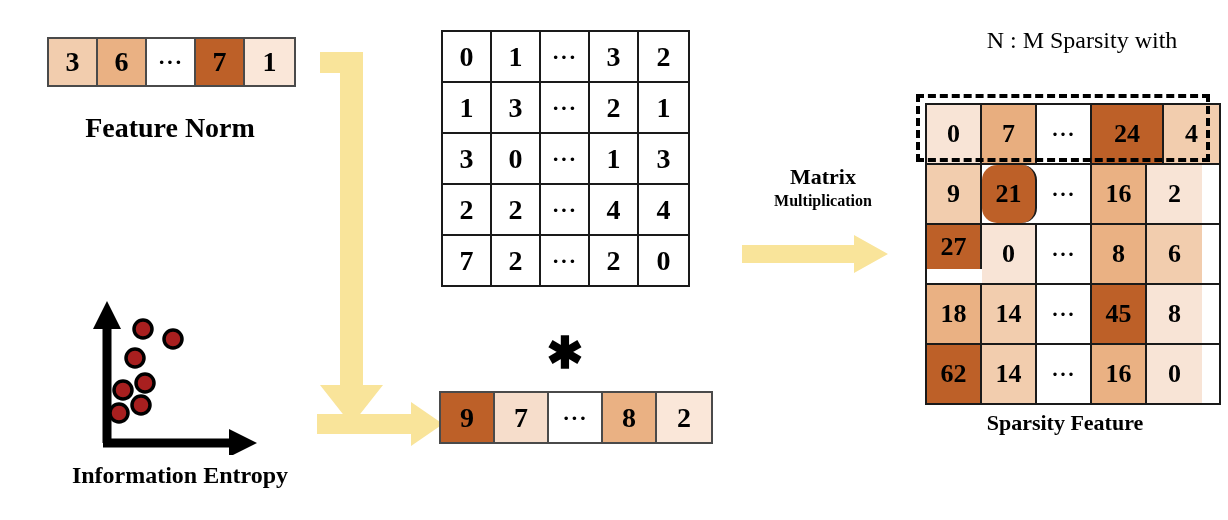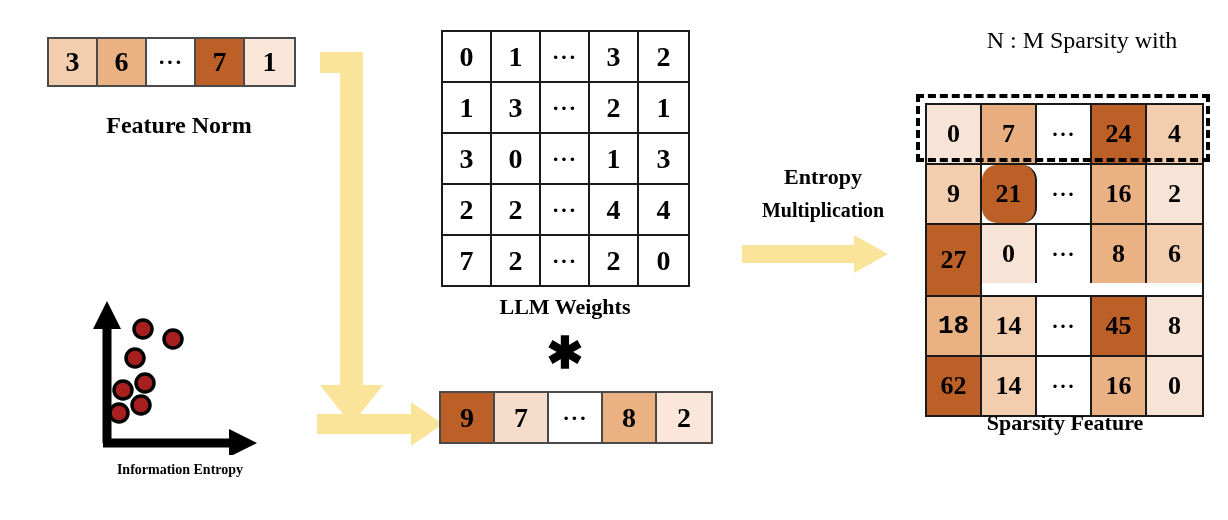--- a/index.html
+++ b/index.html
@@ -58,41 +58,41 @@
 <div class="stage">
 
   <div class="rowvec" id="feature-norm-row" style="left:47px;top:37px;">
       <div class="cell" style="width: 49px; height: 46px; background: rgb(242, 205, 174); font-size: 28px;">3</div>
       <div class="cell" style="width: 49px; height: 46px; background: rgb(234, 177, 131); font-size: 28px;">6</div>
       <div class="cell dots" style="width: 49px; height: 46px; background: rgb(255, 255, 255); font-size: 22px;">···</div>
       <div class="cell" style="width: 49px; height: 46px; background: rgb(189, 96, 40); font-size: 28px;">7</div>
       <div class="cell" style="width: 49px; height: 46px; background: rgb(250, 231, 217); font-size: 28px;">1</div>
     </div>
 
-  <div class="caption" style="left:54px;top:112px;width:250px;font-size:24px;">Feature Norm</div>
+  <div class="caption" style="left:45px;top:112px;width:250px;font-size:28px;">Feature Norm</div>
 
   <svg class="scatter" style="left:85px;top:295px;" width="190" height="160" viewBox="0 0 190 160">
 
     <line x1="22" y1="148" x2="22" y2="24" stroke="#000" stroke-width="9"></line>
     <polygon points="22,6 8,34 36,34" fill="#000"></polygon>
 
     <line x1="18" y1="148" x2="152" y2="148" stroke="#000" stroke-width="9"></line>
     <polygon points="172,148 144,134 144,162" fill="#000"></polygon>
     <g id="entropy-dots">
         <circle cx="58" cy="34" r="9" fill="#a81f1f" stroke="#000000" stroke-width="3.5"></circle>
         <circle cx="88" cy="44" r="9" fill="#a81f1f" stroke="#000000" stroke-width="3.5"></circle>
         <circle cx="50" cy="63" r="9" fill="#a81f1f" stroke="#000000" stroke-width="3.5"></circle>
         <circle cx="60" cy="88" r="9" fill="#a81f1f" stroke="#000000" stroke-width="3.5"></circle>
         <circle cx="38" cy="95" r="9" fill="#a81f1f" stroke="#000000" stroke-width="3.5"></circle>
         <circle cx="56" cy="110" r="9" fill="#a81f1f" stroke="#000000" stroke-width="3.5"></circle>
         <circle cx="34" cy="118" r="9" fill="#a81f1f" stroke="#000000" stroke-width="3.5"></circle>
       </g>
   </svg>
 
-  <div class="caption" style="left:20px;top:462px;width:320px;font-size:14px;">Information Entropy</div>
+  <div class="caption" style="left:20px;top:462px;width:320px;font-size:24px;">Information Entropy</div>
 
   <svg style="position:absolute;left:300px;top:45px;" width="150" height="390" viewBox="0 0 150 390">
     <path d="M 20 7 L 63 7 L 63 340 L 83 340 L 51.5 380 L 20 340 L 40 340 L 40 28 L 20 28 Z" fill="#f9e49a"></path>
   </svg>
 
   <svg style="position:absolute;left:317px;top:400px;" width="128" height="48" viewBox="0 0 128 48">
     <path d="M 0 14 L 94 14 L 94 2 L 126 24 L 94 46 L 94 34 L 0 34 Z" fill="#f9e49a"></path>
   </svg>
 
   <div class="matrix" id="llm-weights-matrix" style="left:441px;top:30px;">
@@ -126,68 +126,67 @@
       </div>
       <div class="mrow">
         <div class="mcell" style="width: 49px; height: 49px; background: rgb(255, 255, 255); font-size: 28px;">7</div>
         <div class="mcell" style="width: 49px; height: 49px; background: rgb(255, 255, 255); font-size: 28px;">2</div>
         <div class="mcell dots" style="width: 49px; height: 49px; background: rgb(255, 255, 255); font-size: 22px;">···</div>
         <div class="mcell" style="width: 49px; height: 49px; background: rgb(255, 255, 255); font-size: 28px;">2</div>
         <div class="mcell" style="width: 49px; height: 49px; background: rgb(255, 255, 255); font-size: 28px;">0</div>
       </div>
     </div>
 
-  <div class="caption" style="left:441px;top:294px;width:248px;font-size:22px;">LLM Weights</div>
 
   <div class="asterisk" style="left:540px;top:332px;width:50px;text-align:center;font-size:44px;">✱</div>
 
   <div class="rowvec" id="channel-importance-row" style="left:439px;top:391px;">
       <div class="cell" style="width: 54px; height: 49px; background: rgb(189, 96, 40); font-size: 28px;">9</div>
       <div class="cell" style="width: 54px; height: 49px; background: rgb(246, 221, 203); font-size: 28px;">7</div>
       <div class="cell dots" style="width: 54px; height: 49px; background: rgb(255, 255, 255); font-size: 22px;">···</div>
       <div class="cell" style="width: 54px; height: 49px; background: rgb(234, 177, 131); font-size: 28px;">8</div>
       <div class="cell" style="width: 54px; height: 49px; background: rgb(250, 231, 217); font-size: 28px;">2</div>
     </div>
 
 
-  <div class="caption" style="left:738px;top:164px;width:170px;font-size:22px;">Entropy</div>
-  <div class="caption" style="left:728px;top:192px;width:190px;font-size:20px;margin-top:7px;">Multiplication</div>
+  <div class="caption" style="left:738px;top:164px;width:170px;font-size:22px;">Matrix</div>
+  <div class="caption" style="left:728px;top:192px;width:190px;font-size:16px;">Multiplication</div>
 
   <svg style="position:absolute;left:742px;top:234px;" width="150" height="40" viewBox="0 0 150 40">
     <path d="M 0 11 L 112 11 L 112 1 L 146 20 L 112 39 L 112 29 L 0 29 Z" fill="#f9e49a"></path>
   </svg>
 
   <div class="plaintitle" style="left:932px;top:26px;width:300px;font-size:24px;">
     <div>N : M Sparsity with</div>
   </div>
 
   <div class="matrix" id="sparsity-matrix" style="left:925px;top:103px;">
       <div class="mrow">
         <div class="mcell" style="width: 55px; height: 58px; background: rgb(248, 228, 214); font-size: 26px;">0</div>
         <div class="mcell" style="width: 55px; height: 58px; background: rgb(232, 174, 127); font-size: 26px;">7</div>
         <div class="mcell dots" style="width: 55px; height: 58px; background: rgb(255, 255, 255); font-size: 21px;">···</div>
-        <div class="mcell" style="width: 55px; height: 58px; background: rgb(189, 96, 40); font-size: 26px;">24</div>
+        <div class="mcell" style="width: 72px; height: 58px; background: rgb(189, 96, 40); font-size: 26px;">24</div>
         <div class="mcell" style="width: 55px; height: 58px; background: rgb(242, 205, 174); font-size: 26px;">4</div>
       </div>
       <div class="mrow">
         <div class="mcell" style="width: 55px; height: 58px; background: rgb(242, 205, 174); font-size: 26px;">9</div>
         <div class="mcell" style="width: 55px; height: 58px; background: rgb(189, 96, 40); font-size: 26px; border-radius: 15px;">21</div>
         <div class="mcell dots" style="width: 55px; height: 58px; background: rgb(255, 255, 255); font-size: 21px;">···</div>
         <div class="mcell" style="width: 55px; height: 58px; background: rgb(234, 177, 131); font-size: 26px;">16</div>
         <div class="mcell" style="width: 55px; height: 58px; background: rgb(248, 228, 214); font-size: 26px;">2</div>
       </div>
       <div class="mrow">
-        <div class="mcell" style="width: 55px; height: 70px; background: rgb(189, 96, 40); font-size: 26px;">27</div>
+        <div class="mcell" style="width: 55px; height: 44px; background: rgb(189, 96, 40); font-size: 26px;">27</div>
         <div class="mcell" style="width: 55px; height: 58px; background: rgb(248, 228, 214); font-size: 26px;">0</div>
         <div class="mcell dots" style="width: 55px; height: 58px; background: rgb(255, 255, 255); font-size: 21px;">···</div>
         <div class="mcell" style="width: 55px; height: 58px; background: rgb(234, 177, 131); font-size: 26px;">8</div>
         <div class="mcell" style="width: 55px; height: 58px; background: rgb(242, 205, 174); font-size: 26px;">6</div>
       </div>
       <div class="mrow">
-        <div class="mcell" style="width: 55px; height: 58px; background: rgb(234, 177, 131); font-size: 26px; font-family: Liberation Mono, monospace;">18</div>
+        <div class="mcell" style="width: 55px; height: 58px; background: rgb(234, 177, 131); font-size: 26px;">18</div>
         <div class="mcell" style="width: 55px; height: 58px; background: rgb(242, 205, 174); font-size: 26px;">14</div>
         <div class="mcell dots" style="width: 55px; height: 58px; background: rgb(255, 255, 255); font-size: 21px;">···</div>
         <div class="mcell" style="width: 55px; height: 58px; background: rgb(189, 96, 40); font-size: 26px;">45</div>
         <div class="mcell" style="width: 55px; height: 58px; background: rgb(248, 228, 214); font-size: 26px;">8</div>
       </div>
       <div class="mrow">
         <div class="mcell" style="width: 55px; height: 58px; background: rgb(189, 96, 40); font-size: 26px;">62</div>
         <div class="mcell" style="width: 55px; height: 58px; background: rgb(242, 205, 174); font-size: 26px;">14</div>
         <div class="mcell dots" style="width: 55px; height: 58px; background: rgb(255, 255, 255); font-size: 21px;">···</div>
         <div class="mcell" style="width: 55px; height: 58px; background: rgb(234, 177, 131); font-size: 26px;">16</div>

